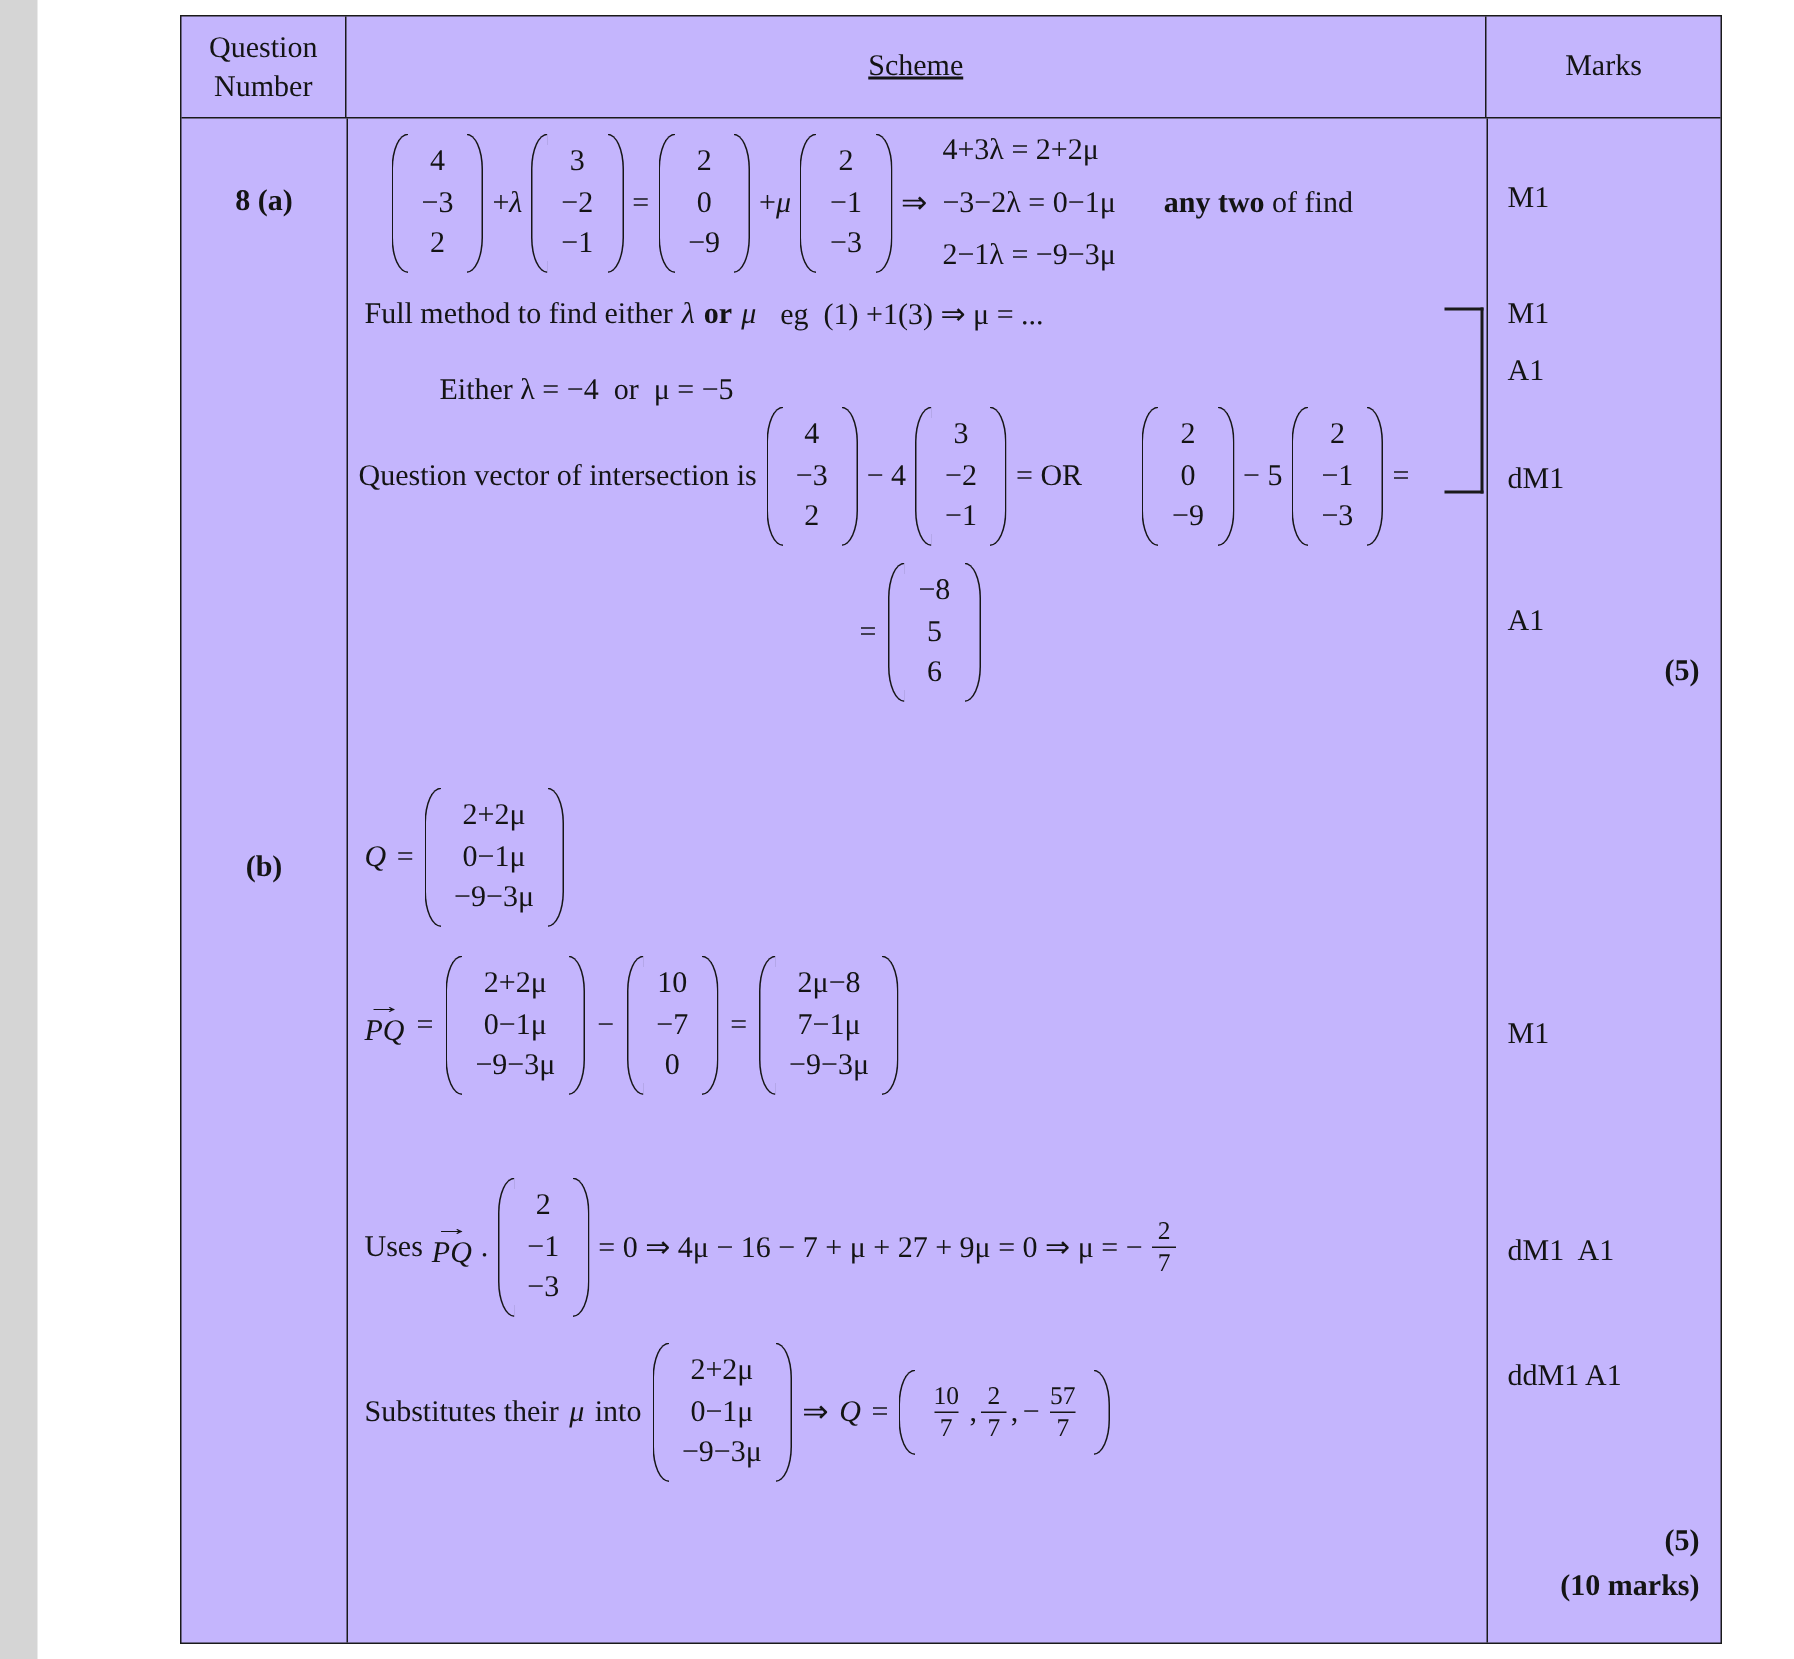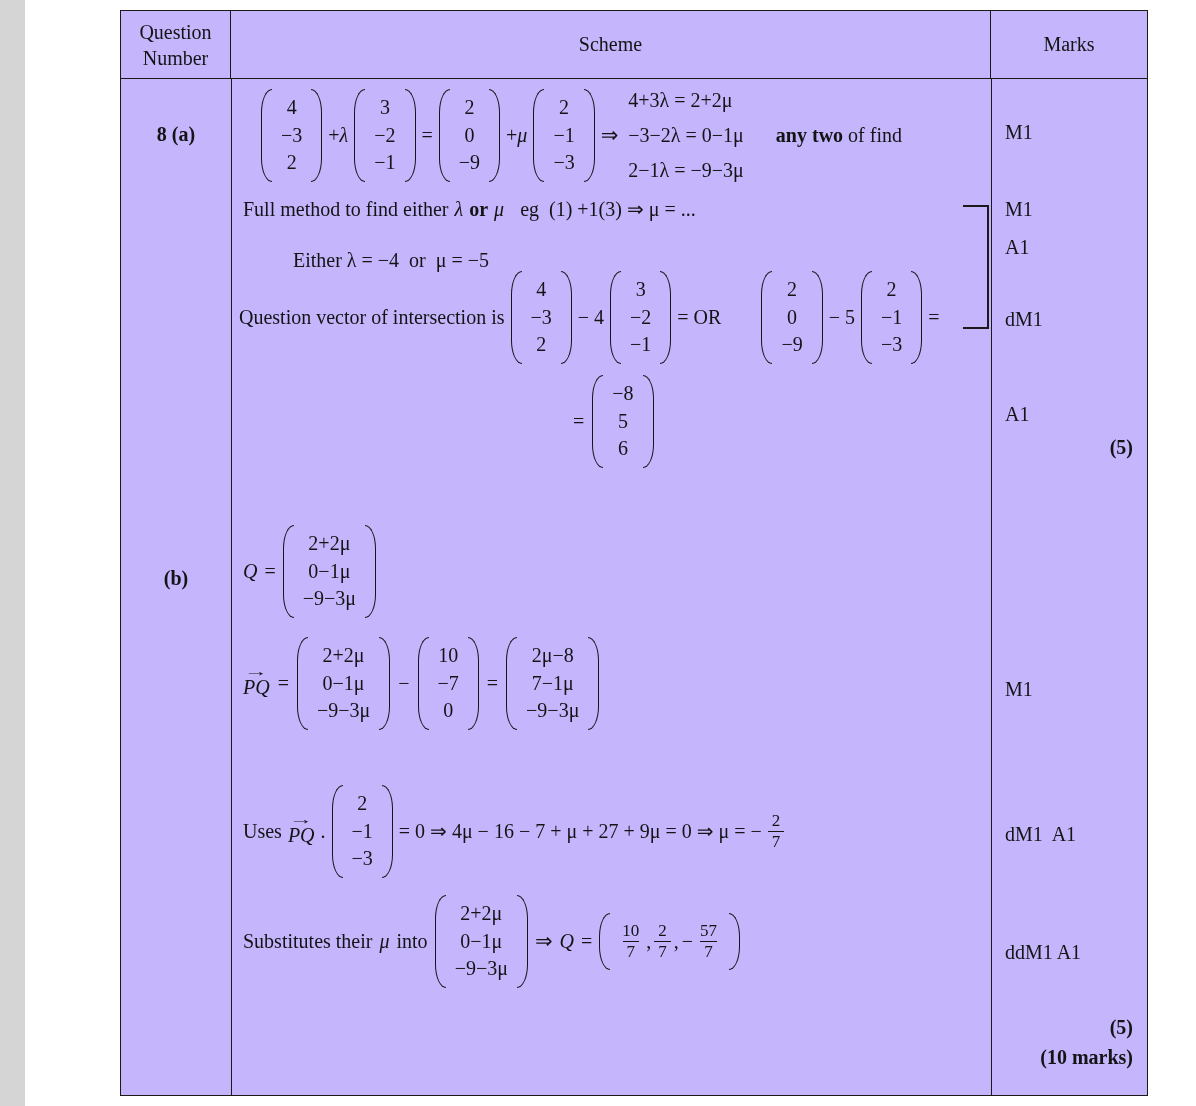--- a/index.html
+++ b/index.html
@@ -10,21 +10,21 @@
     overflow:hidden;
   }
   .edge-strip { position:absolute; left:0; top:0; width:25px; height:1106px; background:#d5d5d5; }
 
   .tbl { position:absolute; left:120px; top:10px; width:1028px; height:1086px;
          border:1.6px solid #1a1a1a; box-sizing:border-box; background:#c4b5fd; }
   .hdr { position:absolute; top:0; left:0; right:0; height:68px;
          border-bottom:1.6px solid #1a1a1a; display:flex; box-sizing:border-box; }
   .hc  { display:flex; align-items:center; justify-content:center; box-sizing:border-box; }
   .hc1 { width:110px; border-right:1.6px solid #1a1a1a; text-align:center; white-space:pre-line; line-height:1.3; }
-  .hc2 { width:760px; border-right:1.6px solid #1a1a1a; }
+  .hc2 { width:760px; border-right:1.6px solid #1a1a1a;text-decoration:underline; }
   .hc3 { flex:1; }
   .bod { position:absolute; top:68px; left:0; right:0; bottom:0; }
   .colline { position:absolute; top:0; bottom:0; border-left:1.6px solid #1a1a1a; }
   .cl1 { left:110px; } .cl2 { left:870px; }
 
   .row { position:absolute; display:flex; align-items:center; gap:7px; }
   .pre { white-space:pre; }
   .it  { font-style:italic; }
   .b   { font-weight:bold; }
 
@@ -49,21 +49,21 @@
 
   .ovr { display:inline-flex; flex-direction:column; align-items:center; flex:none; }
   .ovr .arr { font-size:14px; line-height:0.5; height:9px; transform:scaleX(1.7); }
   .ovr .lbl { font-style:italic; line-height:1.05; }
 
   .qlabel { position:absolute; left:0; width:110px; text-align:center; font-weight:bold; }
   .lblA { top:44px; } .lblB { top:488px; }
 
   .mark { position:absolute; left:884px; white-space:pre; }
   .mk1{top:42px} .mk2{top:119px} .mk3{top:157px} .mk4{top:229px} .mk5{top:324px}
-  .mk6{top:357px} .mk7{top:599px} .mk8{top:744px} .mk9{top:862px} .mk10{top:937px} .mk11{top:967px}
+  .mk6{top:357px} .mk7{top:599px} .mk8{top:744px} .mk9{top:827px} .mk10{top:937px} .mk11{top:967px}
   .mkr { left:auto; right:14px; font-weight:bold; }
 
   .brkt { position:absolute; left:842px; top:126px; width:24px; height:120px;
           border-top:2px solid #1a1a1a; border-right:2px solid #1a1a1a; border-bottom:2px solid #1a1a1a; }
   .imp { font-size:21px; }
 </style>
 </head>
 <body>
 
 <div class="edge-strip"></div>

